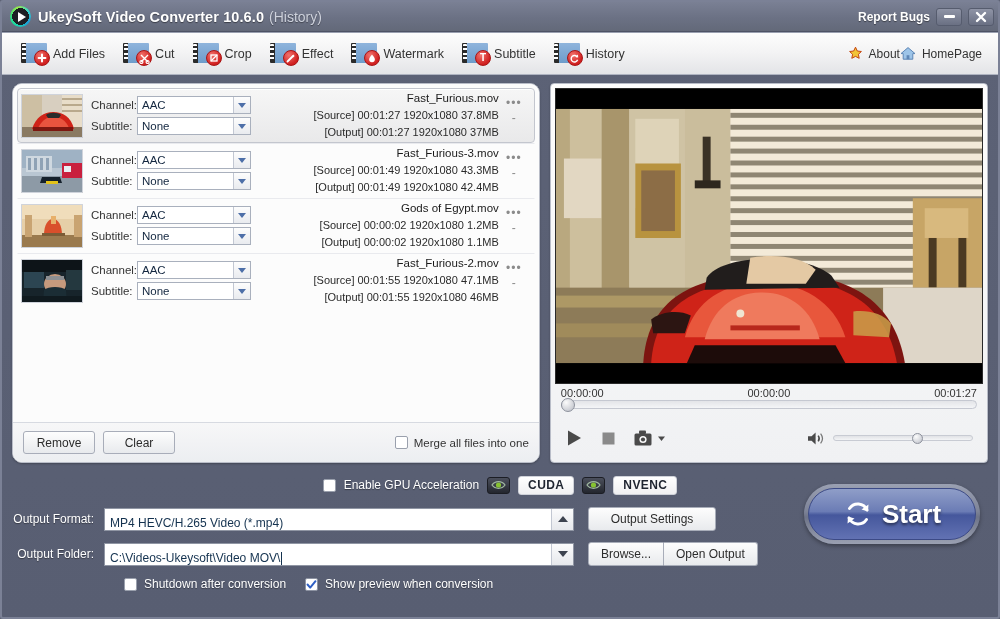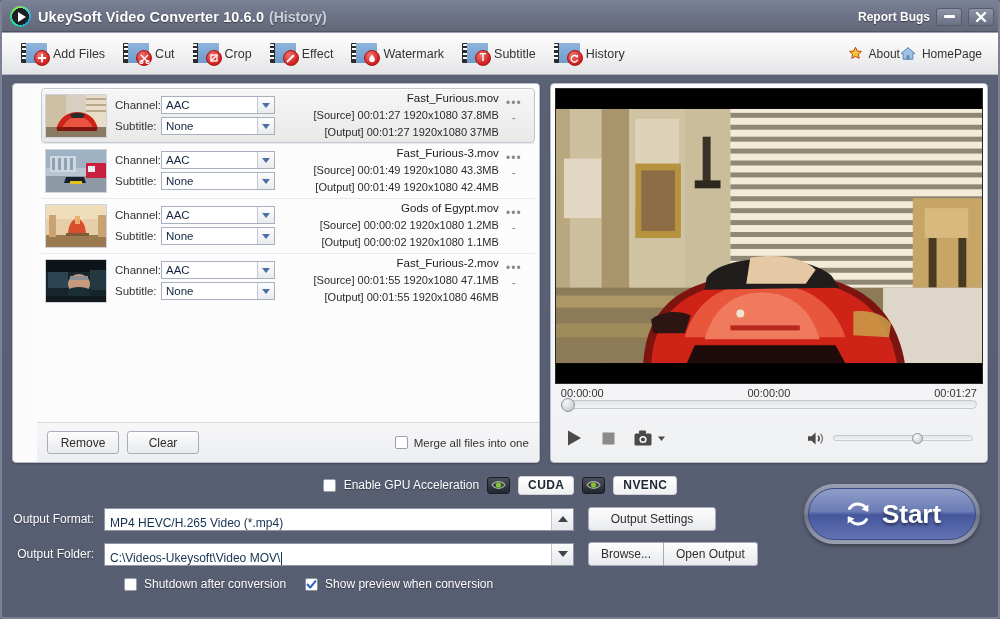--- a/index.html
+++ b/index.html
@@ -37,21 +37,21 @@
     width:0;height:0;border-style:solid;
     border-width:5px 0 5px 8px;
     border-color:transparent transparent transparent #ffffff;
     margin-left:2px;
   }
   .apptitle{
     font-size:14.5px; font-weight:bold; color:#ffffff;
     text-shadow:0 1px 1px rgba(0,0,0,.45);
     letter-spacing:.1px;
   }
-  .apphistory{ font-size:14px; color:#ced2dd; font-weight:bold; margin-left:5px;
+  .apphistory{ font-size:14px; color:#ced2dd; font-weight:normal; margin-left:5px;
     text-shadow:0 1px 1px rgba(0,0,0,.4);}
   .tb-right{ margin-left:auto; display:flex; align-items:center; gap:6px; }
   .report-bugs{ font-size:12px; font-weight:bold; color:#ffffff; text-shadow:0 1px 1px rgba(0,0,0,.45);}
   .wbtn{
     width:26px;height:18px;border-radius:3px;
     background:linear-gradient(180deg,#8f94a6,#6a7083);
     border:1px solid #565c6e;
     display:flex;align-items:center;justify-content:center;
     color:#fff; font-size:13px; line-height:1; cursor:pointer;
   }
@@ -99,25 +99,24 @@
   .tb-link{ display:flex;align-items:center;gap:6px;cursor:pointer;font-size:12px;color:#333;}
 
   
   .content{ display:flex; padding:8px 10px 0 10px; gap:10px; }
 
   
   .listpanel{
     width:530px; height:380px;
     background:#fbfbfb;
     border:1px solid #b9bdc8;
-    border-radius:4px;
+    border-radius:10px;
     box-shadow:0 1px 2px rgba(0,0,0,.25);
     display:flex; flex-direction:column;
     overflow:hidden;
-    padding-left:24px;
   }
   .listscroll{ flex:1; overflow:hidden; padding:4px; background:#fcfcfc;}
   .frow{
     display:flex; align-items:center;
     height:55px; padding:2px 5px 2px 3px;
     border:1px solid transparent; border-radius:4px;
     position:relative;
   }
   .frow.selected{
     background:linear-gradient(180deg,#f6f6f6,#e9e9ea);

